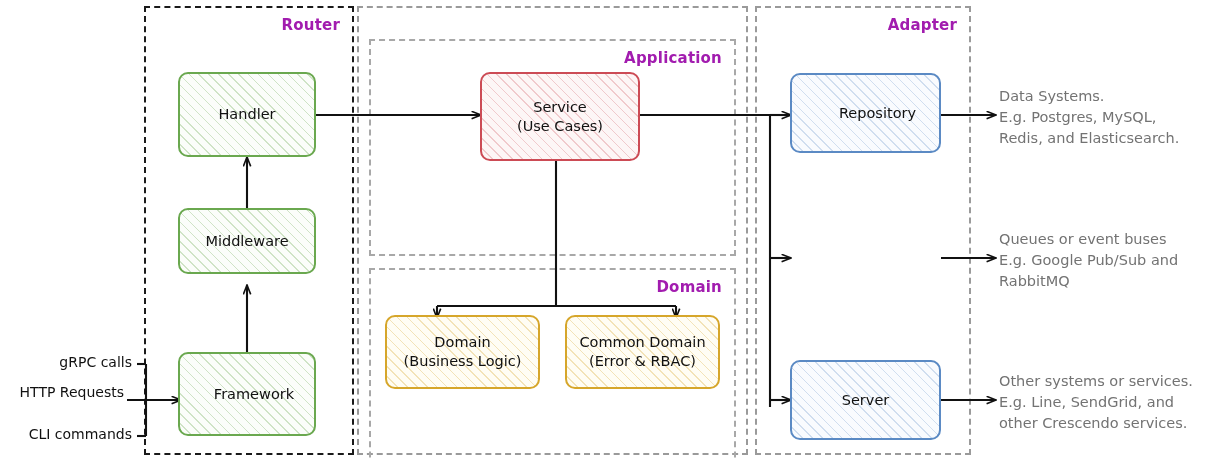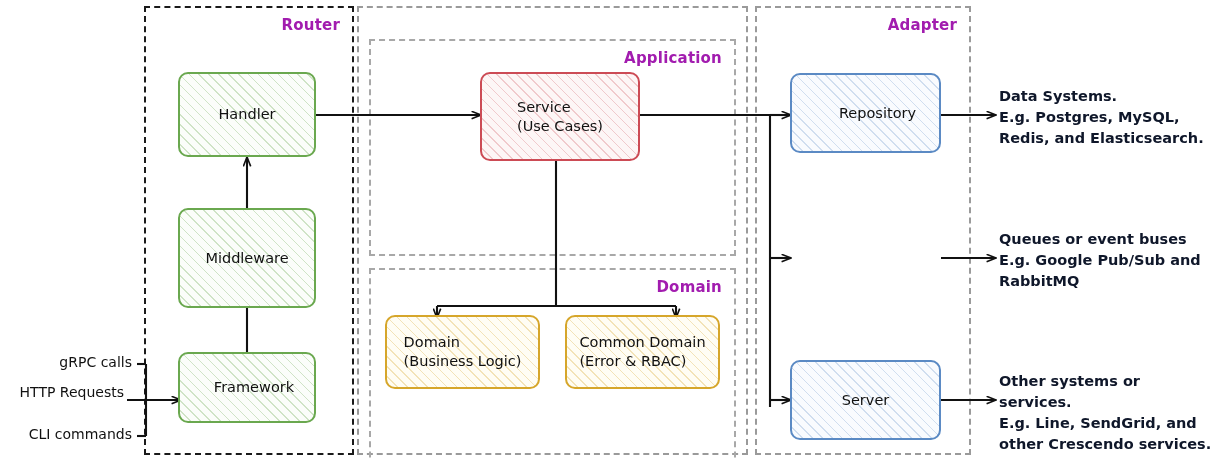--- a/index.html
+++ b/index.html
@@ -42,20 +42,21 @@
   
   .node {
     position: absolute;
     box-sizing: border-box;
     border-radius: 10px;
     border-width: 2px;
     border-style: solid;
     display: flex;
     align-items: center;
     justify-content: center;
+    text-align: center;
     font-size: 14.5px;
     color: #111111;
     line-height: 1.28;
     white-space: pre-line;
     overflow: hidden;
   }
   .node-green {
     border-color: #6aa84f;
     background-color: #fbfdfa;
     background-image: repeating-linear-gradient(
@@ -78,24 +79,23 @@
     background-color: #f9fbfe;
     background-image: repeating-linear-gradient(
         45deg, rgba(91,138,196,.26) 0 1px, rgba(0,0,0,0) 1px 7px);
   }
   .node-label { pointer-events: none; white-space: pre-line; }
 
   
   .note {
     position: absolute;
     font-size: 14.5px;
-    color: #0f172a;
+    color: #737373;
     line-height: 1.45;
     white-space: pre-line;
-    font-weight: bold;
   }
   .in-label {
     position: absolute;
     font-size: 14px;
     color: #111111;
     white-space: nowrap;
     text-align: right;
   }
 
   
@@ -166,25 +166,25 @@
 
     <path class="wire" d="M941,115 L996,115" marker-end="url(#ah)"></path>
     <path class="wire" d="M941,258 L996,258" marker-end="url(#ah)"></path>
     <path class="wire" d="M941,400 L996,400" marker-end="url(#ah)"></path>
   </svg>
 
   <div class="node node-green" style="left:178px; top:72px; width:138px; height:85px;">
     <span class="node-label">Handler</span>
   </div>
 
-  <div class="node node-green" style="left:178px; top:208px; width:138px; height:100px;">
+  <div class="node node-green" style="left:178px; top:208px; width:138px; height:66px;">
     <span class="node-label">Middleware</span>
   </div>
 
-  <div class="node node-green" style="left:178px; top:352px; width:138px; height:71px;padding-left:14px;">
+  <div class="node node-green" style="left:178px; top:352px; width:138px; height:84px;padding-left:14px;">
     <span class="node-label">Framework</span>
   </div>
 
   <div class="node node-red" style="left:480px; top:72px; width:160px; height:89px;">
     <span class="node-label">Service
 (Use Cases)</span>
   </div>
 
   <div class="node node-yellow" style="left:385px; top:315px; width:155px; height:74px;">
     <span class="node-label">Domain

